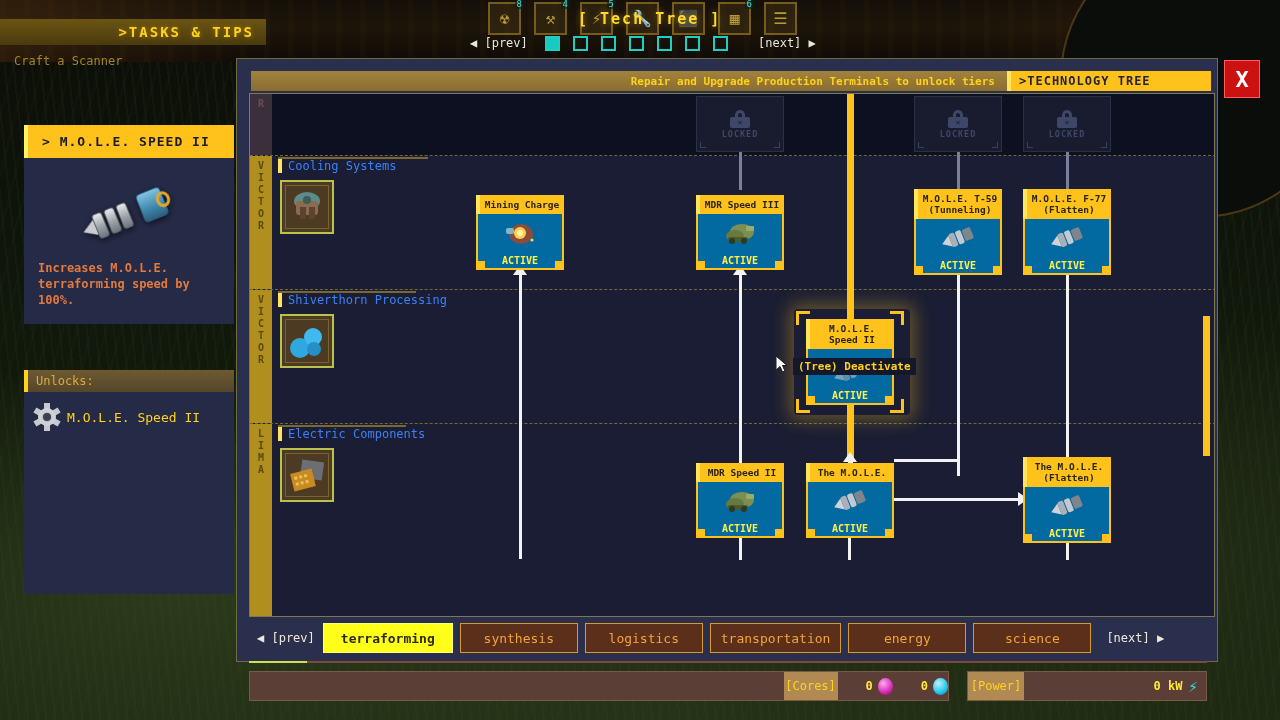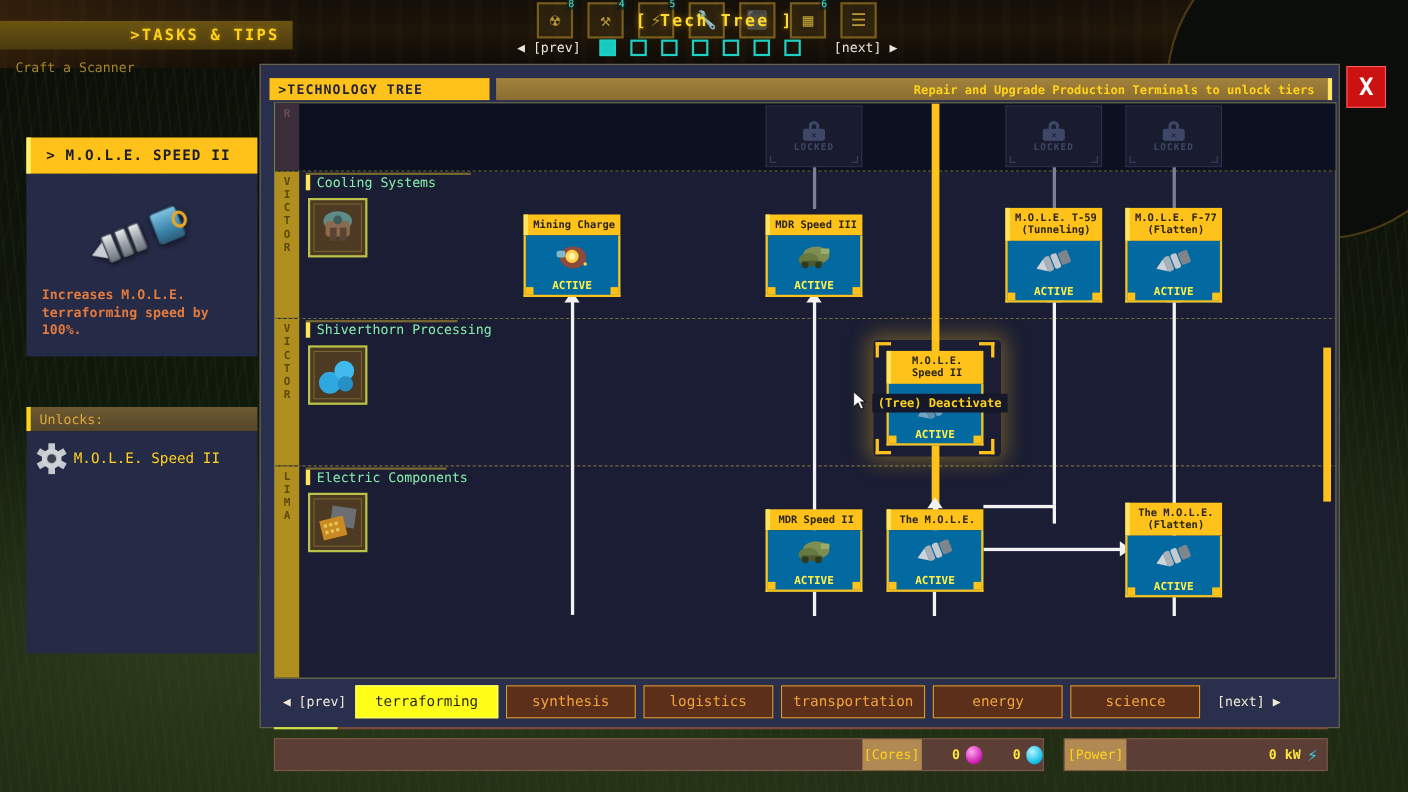--- a/index.html
+++ b/index.html
@@ -186,21 +186,21 @@
   }
   .tier.locked-row { background:#0d1020; border-bottom:1px dashed #6f6a3a; }
   .tier-spine {
     position:absolute; left:0; top:0; width:22px; height:100%;
     background:#b08f1e; color:#5d4a10; font-size:10px; font-weight:bold;
     display:flex; flex-direction:column; align-items:center; padding-top:4px; letter-spacing:0;
     line-height:12px;
   }
   .tier.locked-row .tier-spine { background:#3b2f3c; color:#6b4c52; }
   .tier-name {
-    position:absolute; left:28px; top:3px; color:#86efac; font-size:12px;
+    position:absolute; left:28px; top:3px; color:#3b82f6; font-size:12px;
     border-left:4px solid #ffe45e; padding-left:6px; line-height:14px;
   }
   .tier-rule {
     position:absolute; left:28px; top:1px; height:2px; background:#c8a52b; opacity:.55;
   }
   .tier-cat {
     position:absolute; left:30px; top:24px; width:54px; height:54px;
     background:#4d3a22; border:2px solid #b9c24a;
   }
   .tier-cat .inner{ position:absolute; inset:3px; border:1px solid rgba(200,180,80,.35); }
@@ -292,21 +292,21 @@
   }
 
   
   #tabs { position:absolute; left:12px; top:562px; width:966px; height:34px; display:flex; align-items:center; }
   .tab-nav { color:#efe9d8; font-size:12px; padding:0 8px; white-space:nowrap; }
   .tab {
     height:30px; background:#5b2f1a; border:1px solid #d79a2b;
     color:#f3a43c; font-size:13px; display:flex; align-items:center; justify-content:center;
     margin-right:7px; padding:0 10px; min-width:118px;
   }
-  .tab.active { background:#ffff1a; color:#2b2b12; border-color:#ffff7a; font-weight:normal; min-width:130px; }
+  .tab.active { background:#ffff1a; color:#2b2b12; border-color:#ffff7a; font-weight:bold; min-width:130px; }
 
   
   #status { position:absolute; left:12px; top:602px; width:958px; height:46px; }
   #status-rule { position:absolute; left:0; top:0; width:958px; height:2px; }
   #status-rule .l{ position:absolute; left:0; top:0; width:58px; height:2px; background:#cfe04a; }
   #status-rule .r{ position:absolute; left:58px; top:0; right:0; height:2px; background:#7a4a3a; }
   #cores-bar {
     position:absolute; left:0; top:10px; width:700px; height:30px;
     background:#5b3f36; border:1px solid #7a5a46; display:flex; align-items:center;justify-content:flex-end;
   }
@@ -391,22 +391,22 @@
           <span class="h"></span>
       </span>
       <span id="unlock-label">M.O.L.E. Speed II</span>
     </div>
   </div>
 </div>
 
 <div id="win">
 
   <div id="win-titlebar">
+    <div id="win-hint">Repair and Upgrade Production Terminals to unlock tiers</div>
     <div id="win-title">&gt;TECHNOLOGY TREE</div>
-    <div id="win-hint">Repair and Upgrade Production Terminals to unlock tiers</div>
   </div>
 
   <div id="tree">
     <div id="tree-inner">
 
       <div class="tier locked-row" style="top:0px;height:62px;">
         <div class="tier-spine">R</div>
       </div>
       <div class="tier" style="top:62px;height:134px;">
         <div class="tier-spine">V<br>I<br>C<br>T<br>O<br>R</div>

